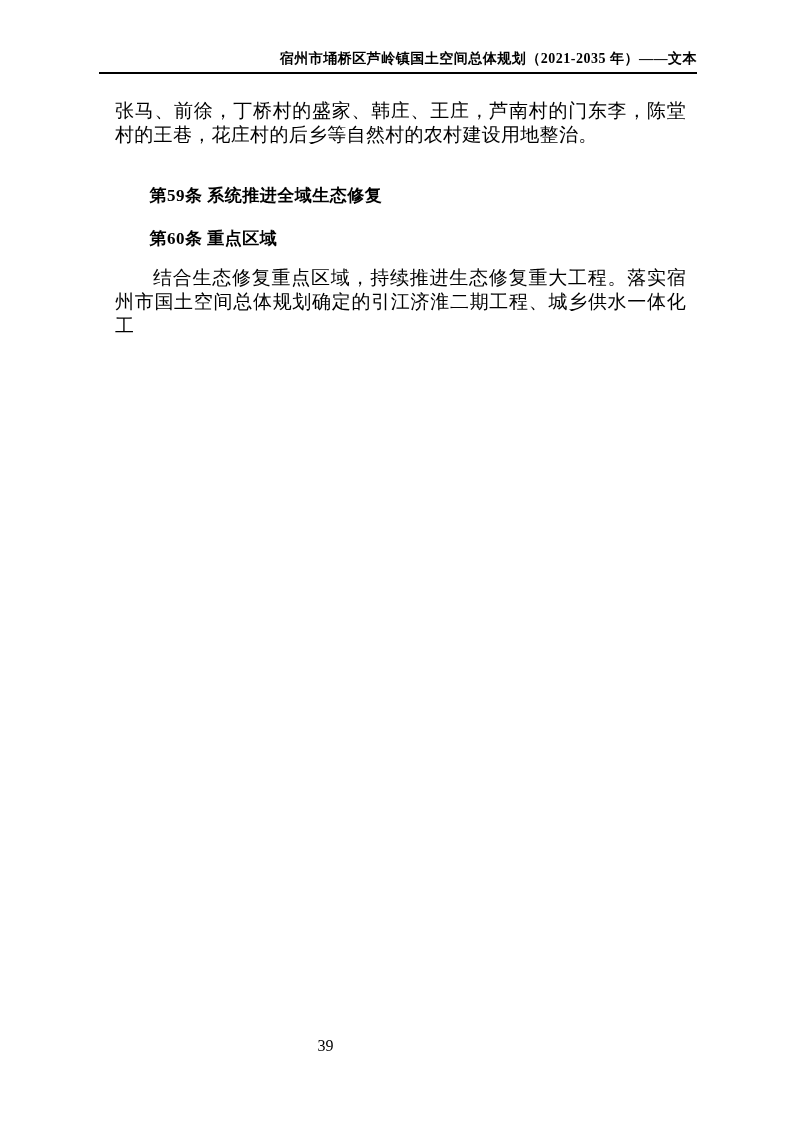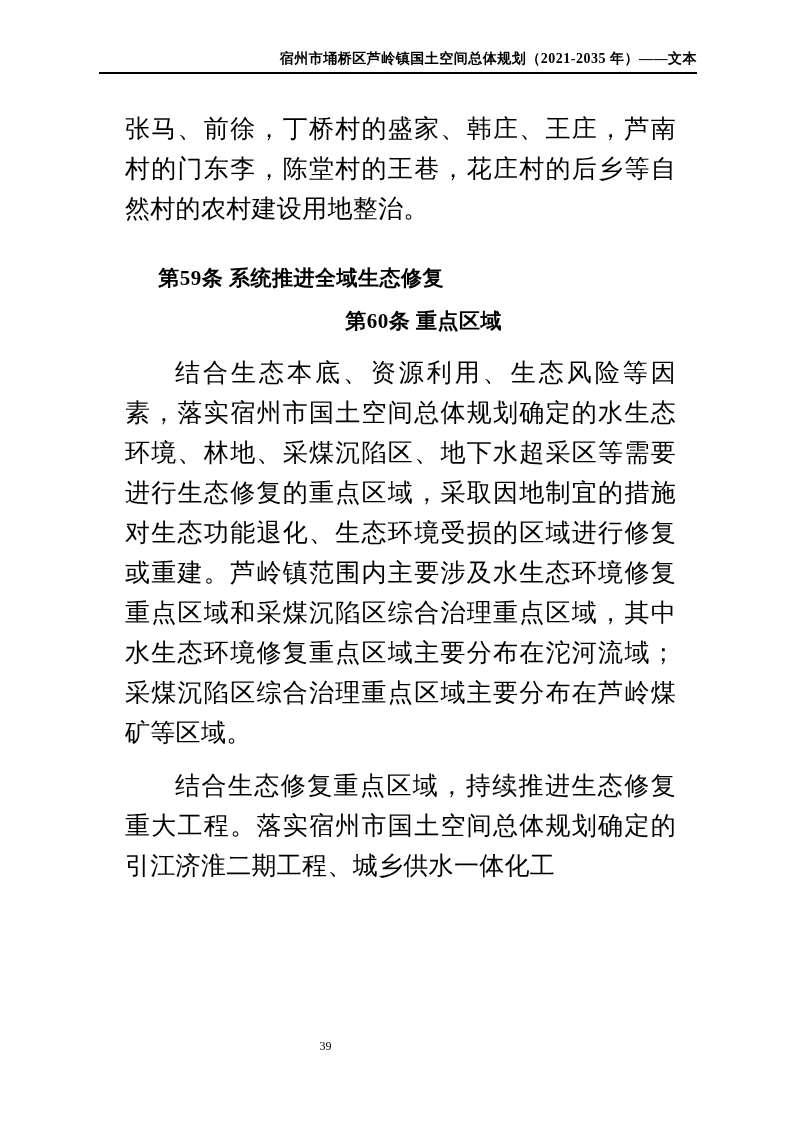--- a/index.html
+++ b/index.html
@@ -27,78 +27,77 @@
     padding-bottom: 4px;
     border-bottom: 2px solid #000000;
   }
   .content {
     position: absolute;
     top: 96px;
     left: 112px;
     width: 577px;
   }
   .para {
-    margin: 13px;
-    font-size: 25px;
-    line-height: 40px;
+    margin: 3px;
+    font-size: 19px;
+    line-height: 24px;
     letter-spacing: 0.3px;
     text-align: justify;
     text-justify: inter-ideograph;
   }
   .indent { text-indent: 2em; }
   .section-heading {
     margin: 46px 0 0 0;
     font-size: 23px;
     font-weight: bold;
     line-height: 32px;
     text-align: center;
     letter-spacing: 1px;
   }
   .article-heading {
     margin: 0;
-    font-size: 21px;
+    font-size: 17px;
     font-weight: bold;
     line-height: 30px;
     text-indent: 2.2em;
     letter-spacing: 0.5px;
   }
   .h-59 { margin-top: 34px; }
-  .h-60 { margin-top: 13px; text-align: center; }
+  .h-60 { margin-top: 13px; }
   .h-61 { margin-top: 6px; }
   .b-59 { margin-top: 12px; }
   .b-60 { margin-top: 17px; }
   .b-61 { margin-top: 12px; }
   .footer {
     position: absolute;
     top: 1038px;
     left: 0;
     width: 651px;
     text-align: center;
-    font-size: 12px;
+    font-size: 16px;
     line-height: 16px;
   }
 </style>
 </head>
 <body>
 
 <div class="page">
 
   <div class="header">
     <span>宿州市埇桥区芦岭镇国土空间总体规划（2021-2035 年）——文本</span>
   </div>
 
   <div class="content">
 
     <p class="para">张马、前徐，丁桥村的盛家、韩庄、王庄，芦南村的门东李，陈堂村的王巷，花庄村的后乡等自然村的农村建设用地整治。</p>
 
 
     <h3 class="article-heading h-59">第59条 系统推进全域生态修复</h3>
 
     <h3 class="article-heading h-60">第60条 重点区域</h3>
-    <p class="para indent b-60">结合生态本底、资源利用、生态风险等因素，落实宿州市国土空间总体规划确定的水生态环境、林地、采煤沉陷区、地下水超采区等需要进行生态修复的重点区域，采取因地制宜的措施对生态功能退化、生态环境受损的区域进行修复或重建。芦岭镇范围内主要涉及水生态环境修复重点区域和采煤沉陷区综合治理重点区域，其中水生态环境修复重点区域主要分布在沱河流域；采煤沉陷区综合治理重点区域主要分布在芦岭煤矿等区域。</p>
 
     <p class="para indent b-61">结合生态修复重点区域，持续推进生态修复重大工程。落实宿州市国土空间总体规划确定的引江济淮二期工程、城乡供水一体化工</p>
 
   </div>
 
   <div class="footer">
     <span>39</span>
   </div>
 
 </div>

